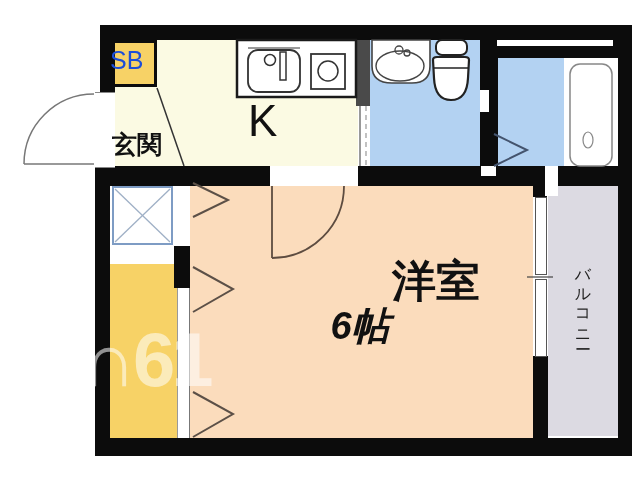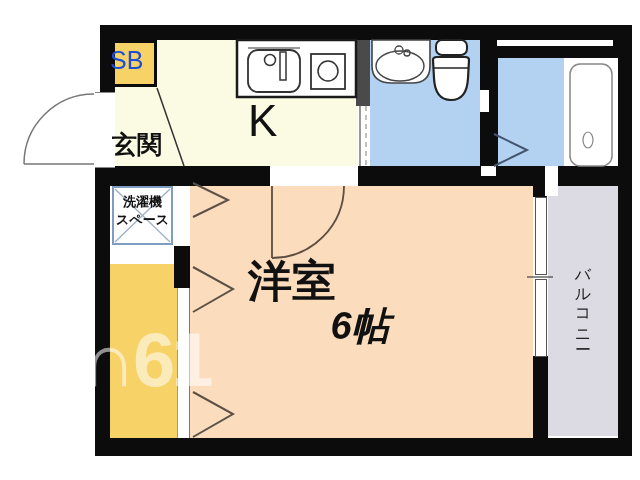--- a/index.html
+++ b/index.html
@@ -94,23 +94,19 @@
     <path d="M 193 267 L 233 289 L 193 312" fill="none" stroke="#5c5047" stroke-width="2"></path>
     <path d="M 193 392 L 233 414 L 193 437" fill="none" stroke="#5c5047" stroke-width="2"></path>
     <path d="M 494 134 L 527 150 L 494 166" fill="none" stroke="#44546e" stroke-width="2"></path>
 
     <path d="M 527 277 L 553 277" stroke="#444" stroke-width="1.2"></path>
   </svg>
 
   <div class="lbl" style="left:110px;top:46px;font-size:25px;font-weight:500;color:#1d4ed8;">SB</div>
   <div class="lbl" style="left:112px;top:108px;font-size:25px;font-weight:600;margin-top:20px;">玄関</div>
   <div class="lbl" style="left:248px;top:96px;font-size:44px;font-weight:400;">K</div>
-  <div class="lbl" style="left:111px;top:193px;width:63px;text-align:center;font-size:13px;font-weight:600;line-height:1.35;">
-    <span>洗濯機</span><br>
-    <span>スペース</span>
-  </div>
-  <div class="lbl" style="left:248px;top:252px;width:240px;text-align:left;font-size:44px;font-weight:700;">洋室</div>
+  <div class="lbl" style="left:240px;top:252px;width:240px;text-align:right;font-size:44px;font-weight:700;">洋室</div>
   <div class="lbl" style="left:240px;top:301px;width:240px;text-align:center;font-size:38px;font-weight:700;font-style:italic;">6帖</div>
   <div class="lbl" style="left:572px;top:256px;writing-mode:vertical-rl;font-size:16px;font-weight:500;letter-spacing:3px;color:#222;">バルコニー</div>
 
   <div class="wm" style="left:82px;top:316px;font-size:76px;letter-spacing:-4px;">∩61</div>
 
 </div>
 
 </body></html>

